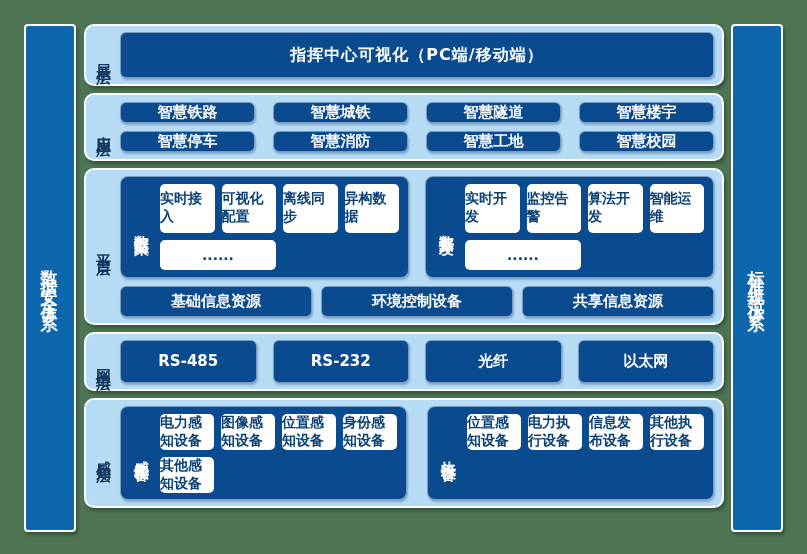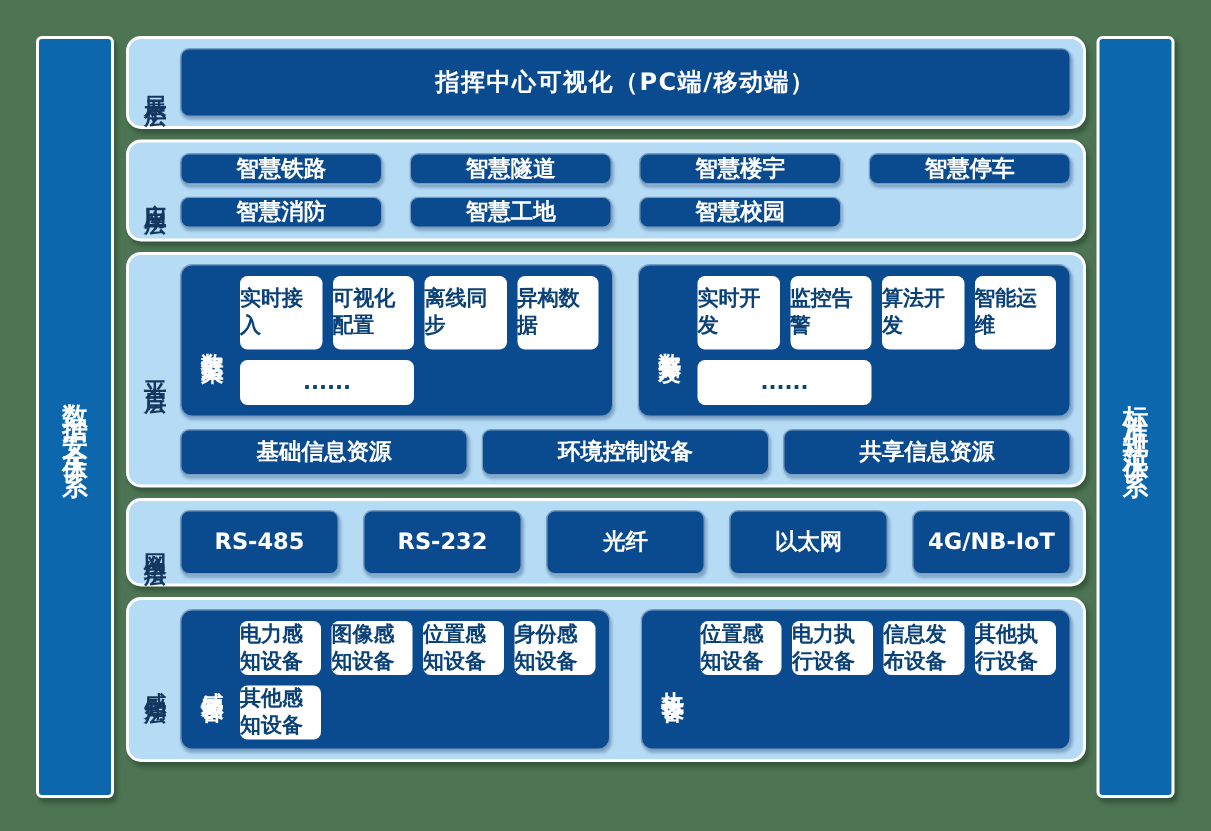--- a/index.html
+++ b/index.html
@@ -121,20 +121,21 @@
       <div class="layer-label">展示层</div>
       <div class="panel-content" style="flex-direction:row;">
         <div class="nbox title-box">指挥中心可视化（PC端/移动端）</div>
       </div>
     </div>
 
     <div class="panel p-app">
       <div class="layer-label">应用层</div>
       <div class="panel-content">
         <div class="nbox">智慧铁路</div>
+        <div class="nbox">智慧城铁</div>
         <div class="nbox">智慧隧道</div>
         <div class="nbox">智慧楼宇</div>
         <div class="nbox">智慧停车</div>
         <div class="nbox">智慧消防</div>
         <div class="nbox">智慧工地</div>
         <div class="nbox">智慧校园</div>
       </div>
     </div>
 
     <div class="panel p-platform">
@@ -170,21 +171,20 @@
       </div>
     </div>
 
     <div class="panel p-network">
       <div class="layer-label">网络层</div>
       <div class="panel-content">
         <div class="nbox">RS-485</div>
         <div class="nbox">RS-232</div>
         <div class="nbox">光纤</div>
         <div class="nbox">以太网</div>
-        <div class="nbox">4G/NB-IoT</div>
       </div>
     </div>
 
     <div class="panel p-perception">
       <div class="layer-label">感知层</div>
       <div class="panel-content">
         <div class="group">
           <div class="group-title">感知设备</div>
           <div class="group-grid">
             <div class="wbox">电力感知设备</div>

